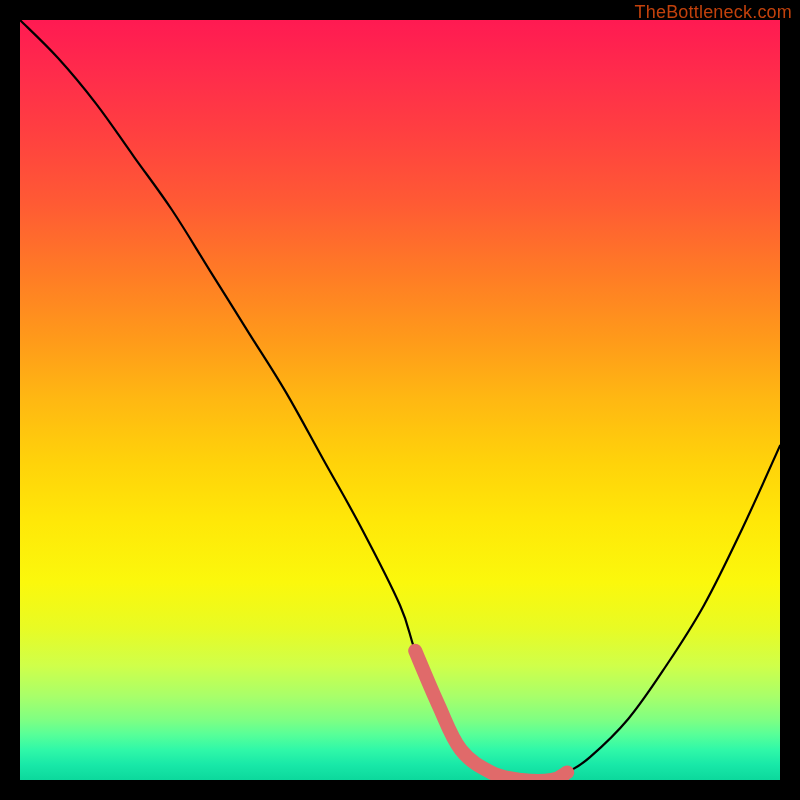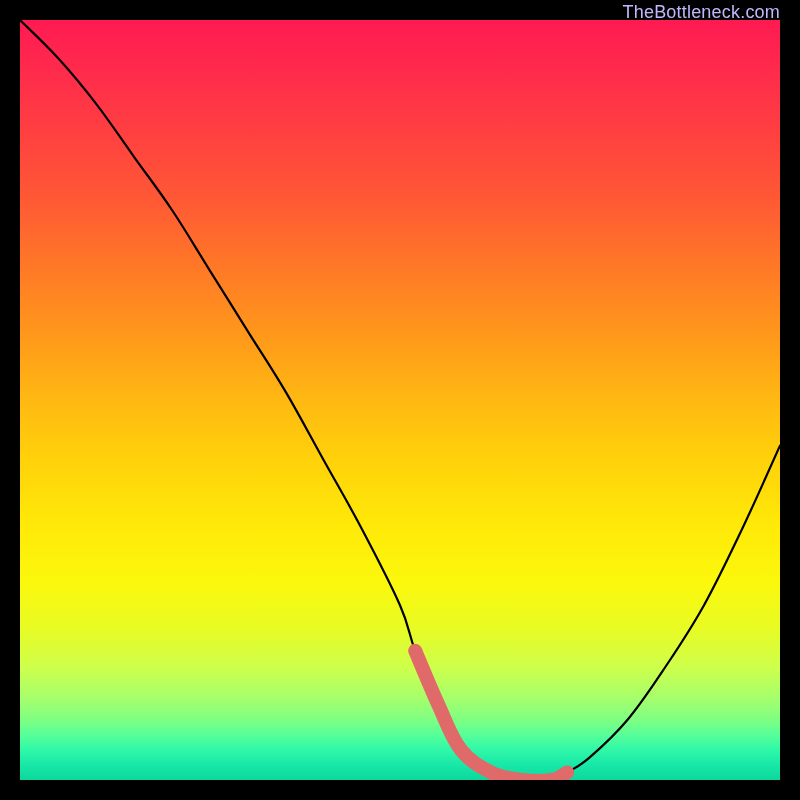--- a/index.html
+++ b/index.html
@@ -54,22 +54,22 @@
   svg.curves {
     position: absolute;
     left: 0;
     top: 0;
     width: 760px;
     height: 760px;
   }
   .watermark {
     position: absolute;
     top: 2px;
-    right: 20px;
-    color: #c4b5fd;
+    right: 8px;
+    color: #c2410c;
     font-size: 18px;
     font-weight: 500;
     letter-spacing: 0.2px;
   }
 </style>
 </head>
 <body>
 
 <div class="frame">
   <div class="watermark">TheBottleneck.com</div>

